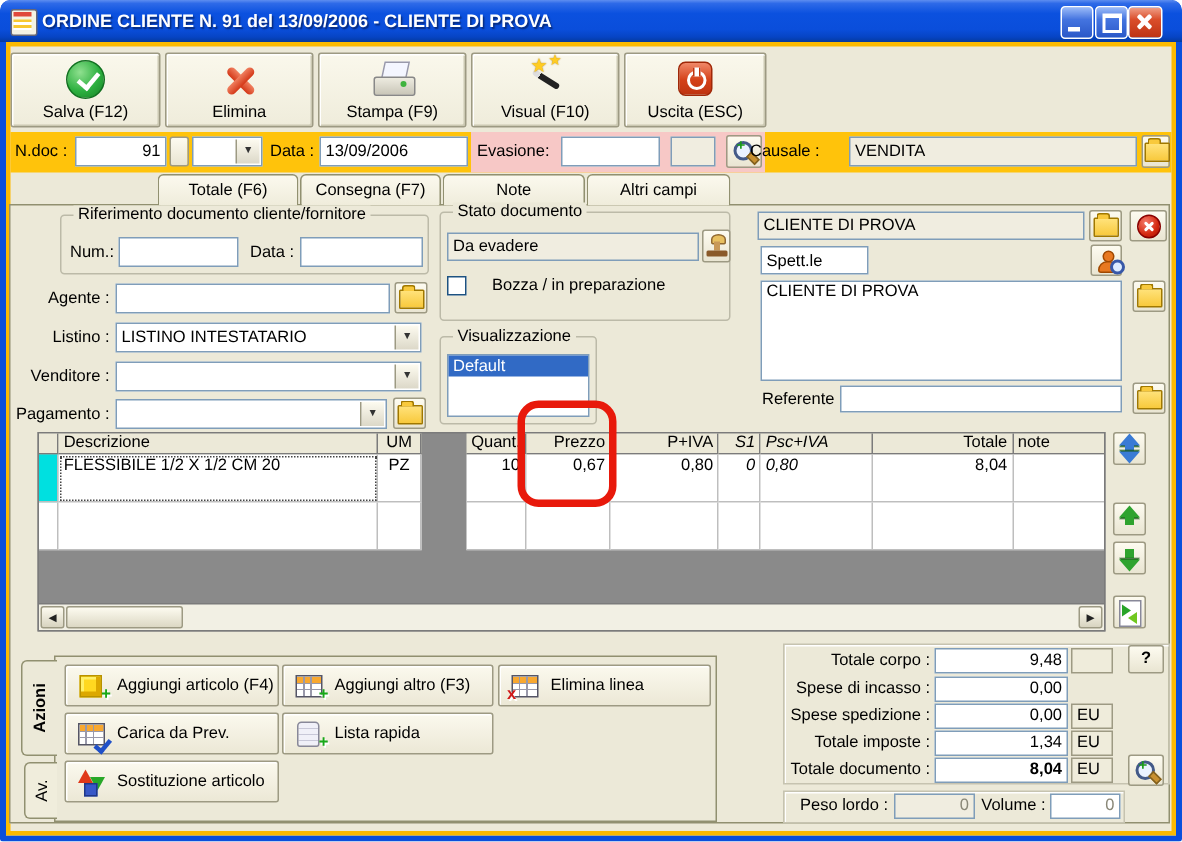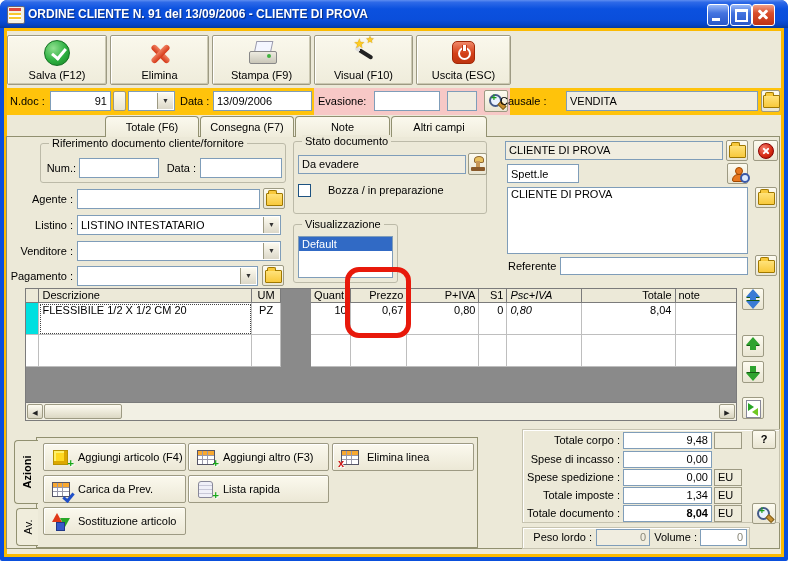--- a/index.html
+++ b/index.html
@@ -99,21 +99,21 @@
   
   .listbox{background:#fff;border:1px solid #7F9DB9;box-sizing:border-box;}
   .listbox .sel{height:14px;line-height:14px;background:#316AC5;color:#fff;padding-left:3px;}
   
   .grid{left:25px;top:288px;width:712px;height:133px;border:1px solid #7B7B7B;box-sizing:border-box;background:#8A8A8A;display:flex;flex-direction:column;}
   .grow{display:flex;flex-shrink:0;}
   .gcell{box-sizing:border-box;border-right:1px solid #7B7B7B;padding:0 3px;white-space:nowrap;overflow:hidden;}
   .ghead .gcell{background:#ECE9D8;border-bottom:1px solid #7B7B7B;height:14px;line-height:13px;}
   .gdata .gcell{background:#fff;border-right:1px solid #BEBEBE;border-bottom:1px solid #BEBEBE;height:32px;line-height:14px;}
   .c0{width:14px;padding:0;} .c1{width:222px;} .c2{width:30px;text-align:center;} .c3{width:41px;text-align:right;margin-left:30px;}
-  .c4{width:59px;text-align:right;} .c5{width:75px;text-align:right;} .c6{width:29px;text-align:right;}
+  .c4{width:59px;text-align:right;} .c5{width:75px;text-align:right;} .c6{width:29px;text-align:right;font-style:italic;}
   .c7{width:78px;text-align:left;font-style:italic;} .c8{width:97px;text-align:right;} .c9{width:63px;text-align:left;border-right:none !important;}
   .ghead .c1,.ghead .c9{text-align:left;} .ghead .c2{text-align:center;}
   .selcell{background:#00E0E0 !important;}
   .marquee{outline:1px dotted #444;outline-offset:-2px;}
   .grayfill{flex-grow:1;background:#8A8A8A;}
   .hscroll{height:17px;background:#F2F0E4;position:relative;flex-shrink:0;border-top:1px solid #7B7B7B;}
   .sbtn{position:absolute;top:1px;width:16px;height:15px;background:linear-gradient(180deg,#FDFBF0,#D8D4C0);border:1px solid #9D9A83;border-radius:2px;text-align:center;font-size:7px;line-height:15px;color:#222;box-sizing:border-box;}
   .sthumb{position:absolute;left:18px;top:1px;width:78px;height:15px;background:linear-gradient(180deg,#FDFBF0,#DCD8C4);border:1px solid #9D9A83;border-radius:2px;box-sizing:border-box;}
   
   .red-annot{left:345px;top:267px;width:66px;height:71px;border:5px solid #E8190B;border-radius:14px;z-index:60;pointer-events:none;box-sizing:border-box;}

